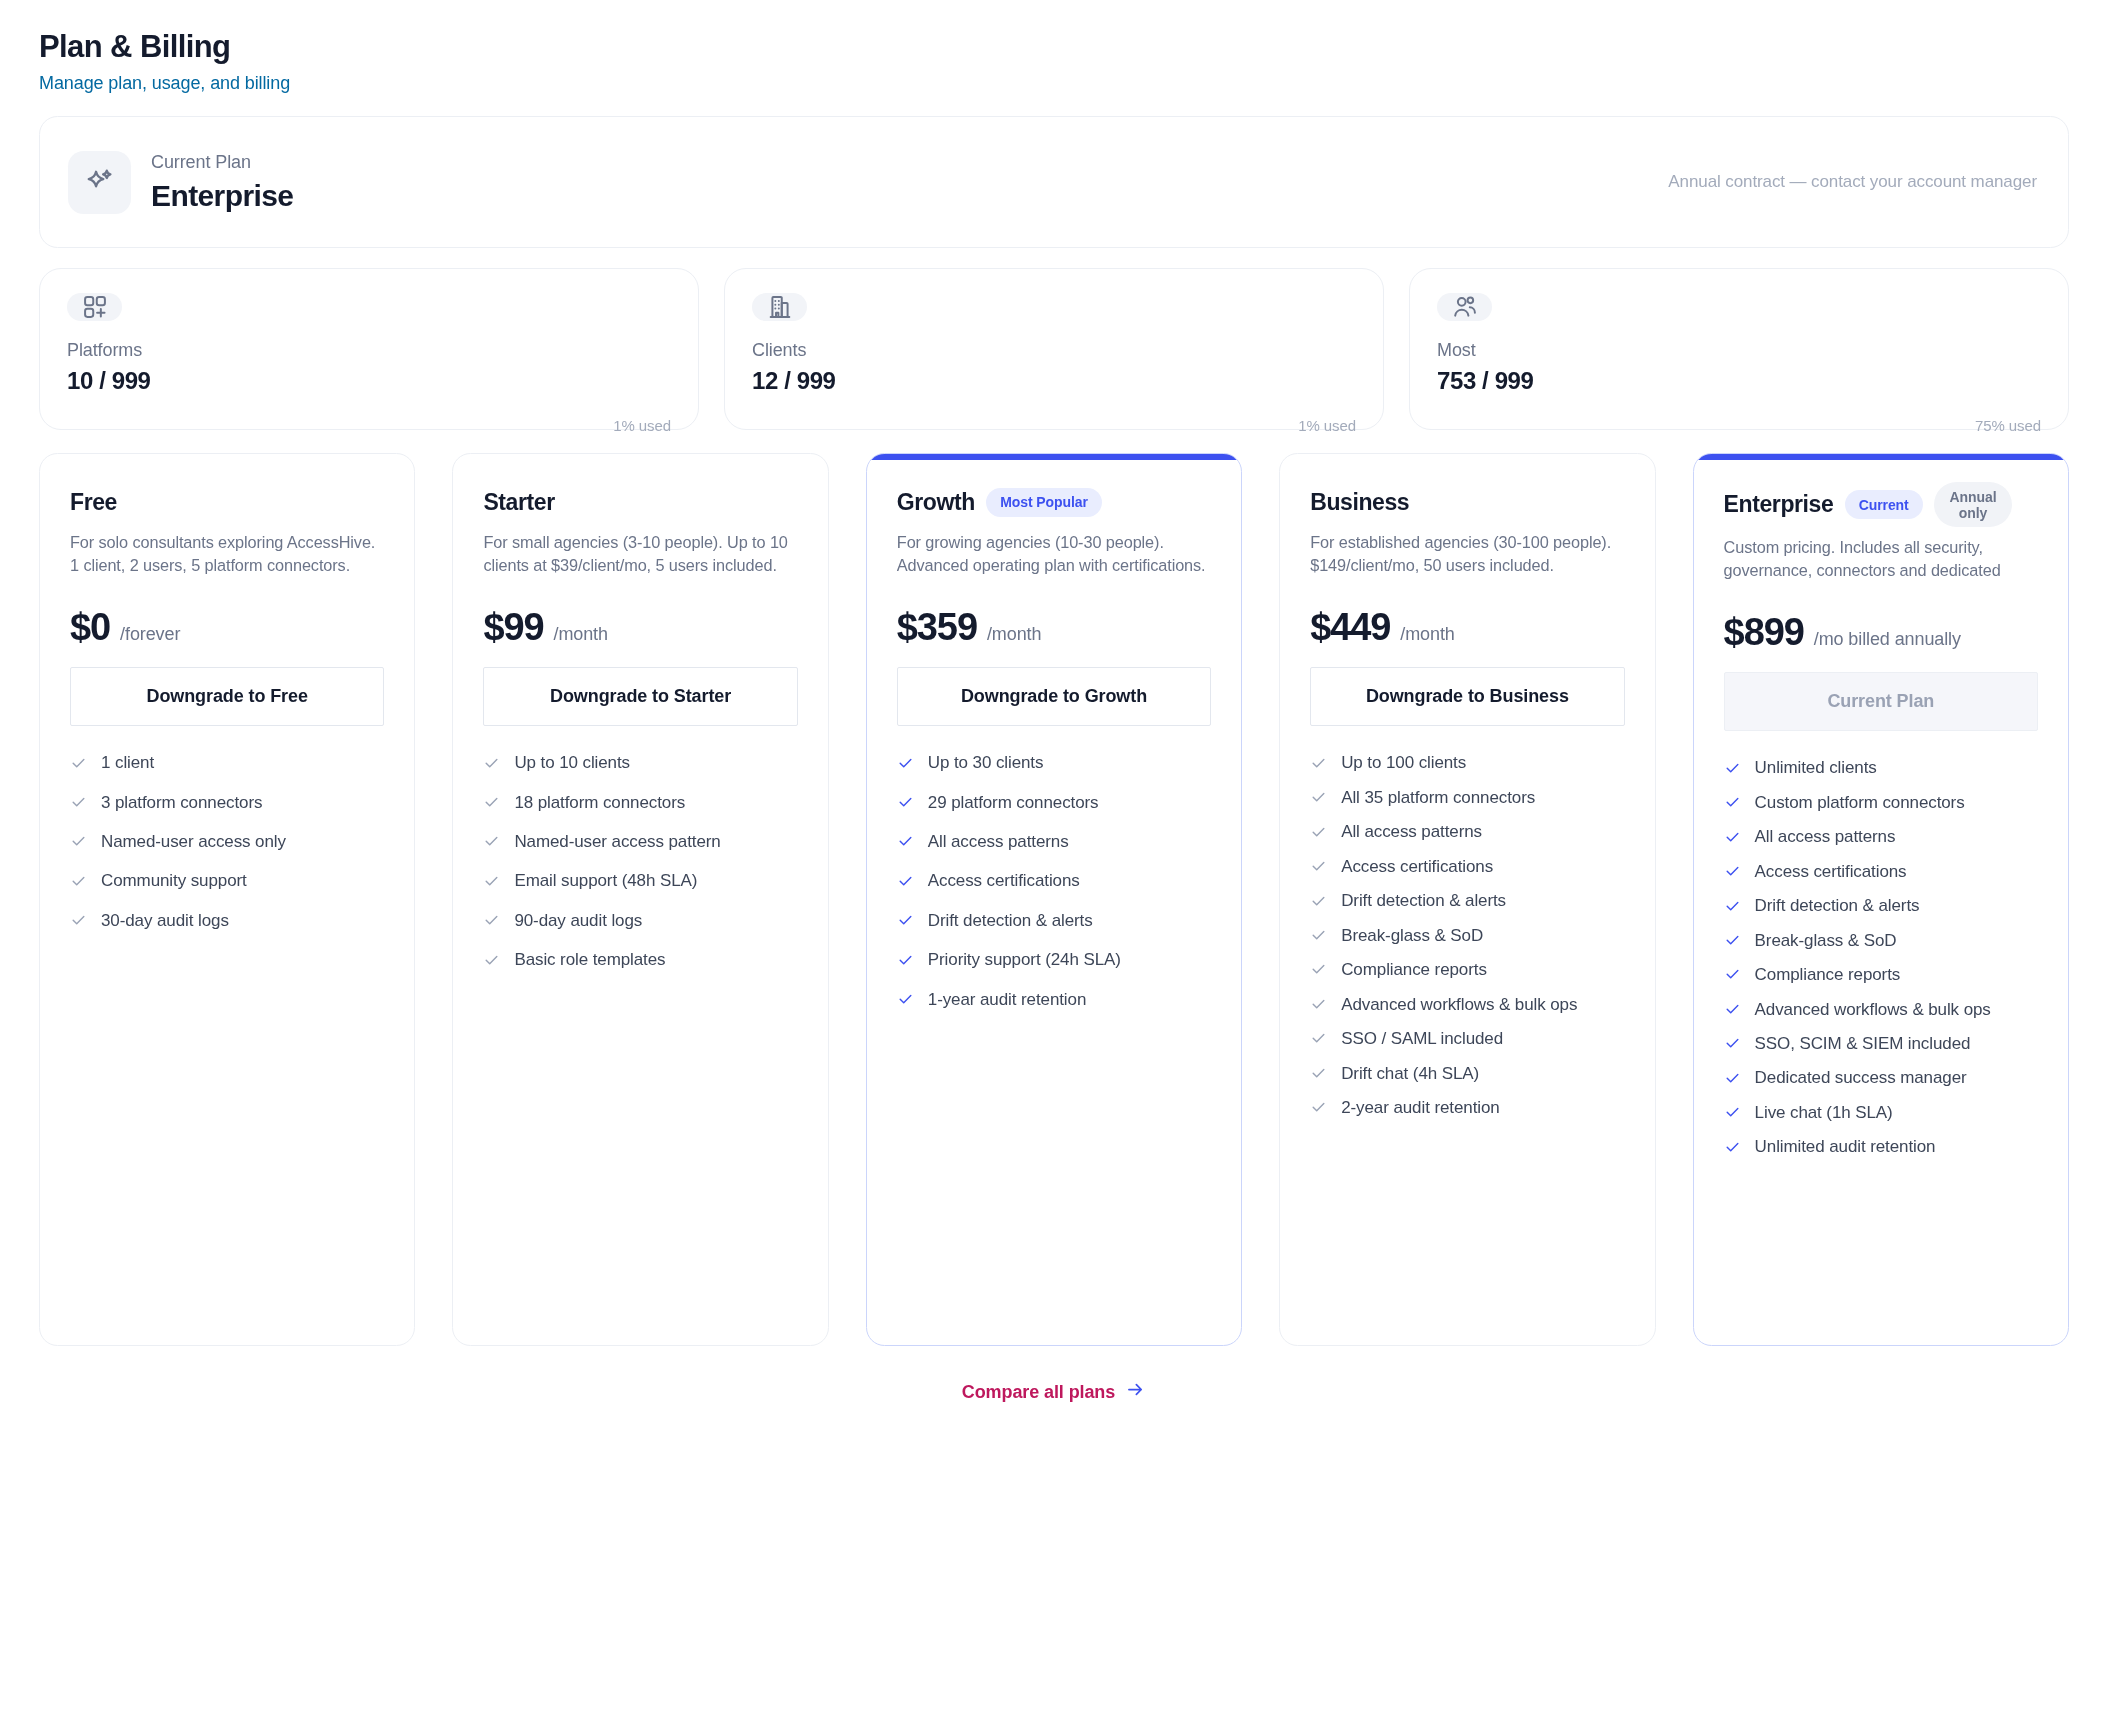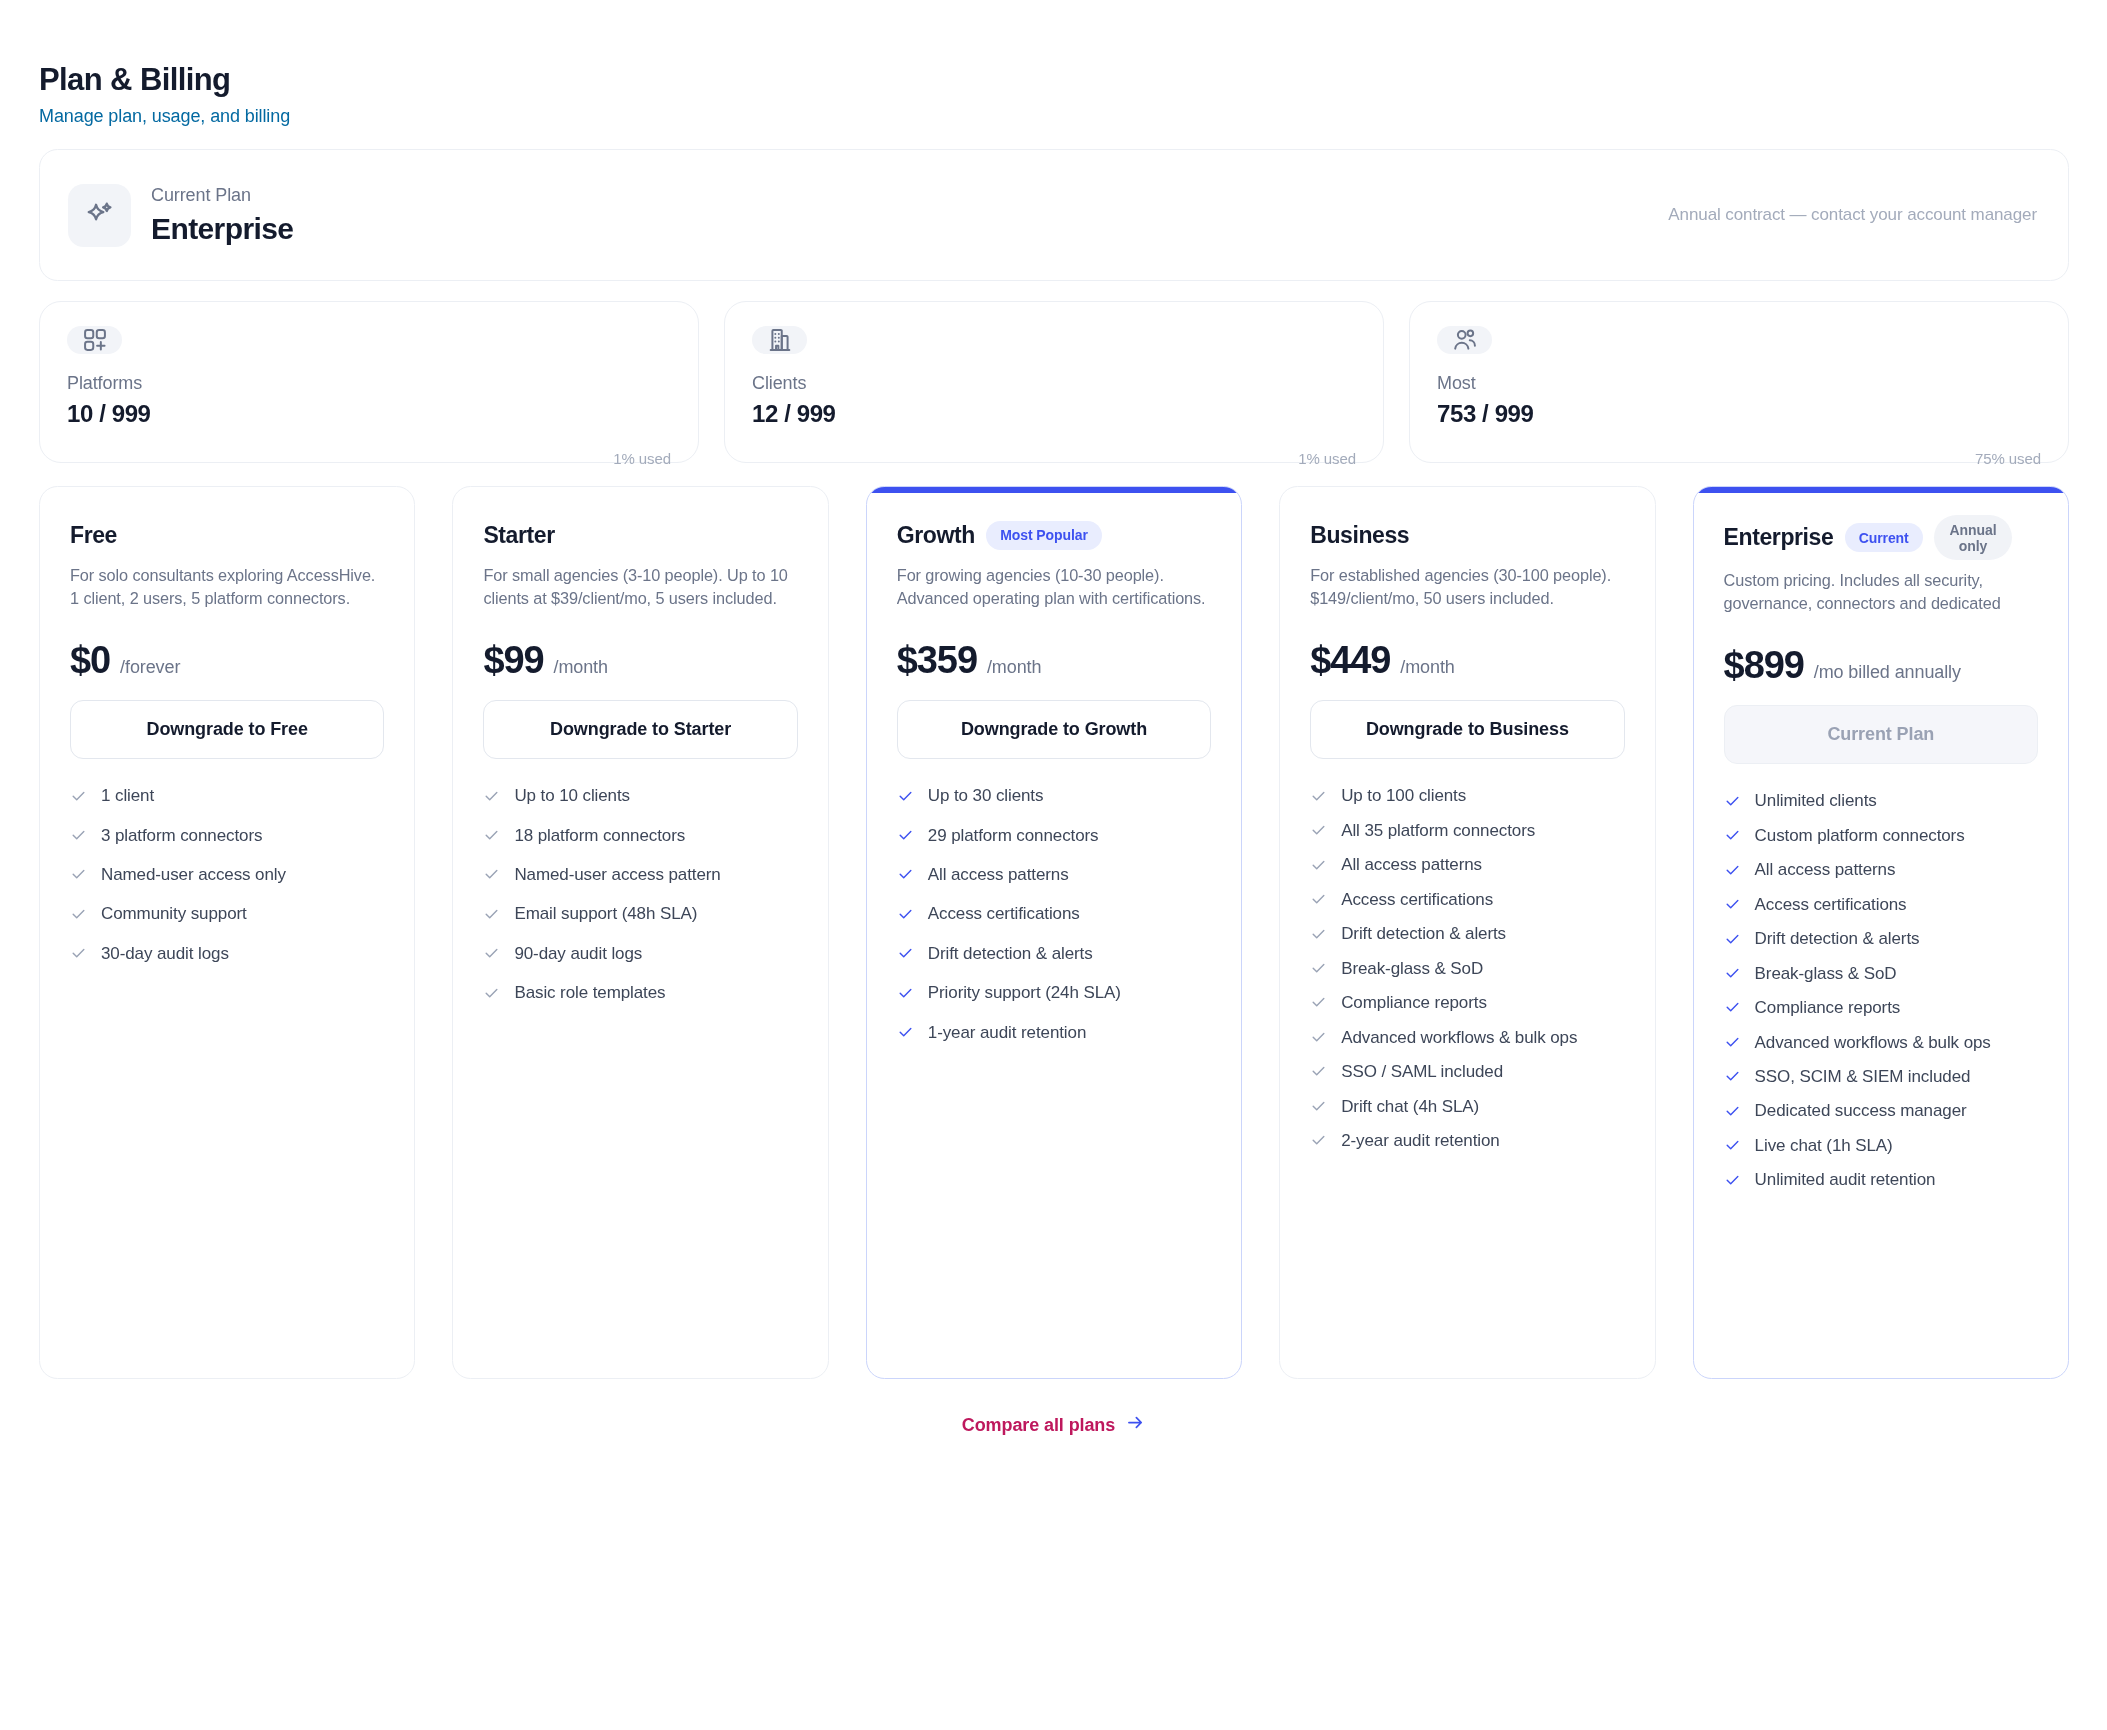--- a/index.html
+++ b/index.html
@@ -8,21 +8,21 @@
     height: 1730px;
     background: #ffffff;
     font-family: "Liberation Sans", sans-serif;
     color: #1e2535;
     -webkit-font-smoothing: antialiased;
   }
   .page {
     position: relative;
     width: 2108px;
     height: 1730px;
-    padding: 63px 39px 0 39px;
+    padding: 30px 39px 0 39px;
     overflow: hidden;
   }
 
   
   .page-title {
     font-size: 31px;
     font-weight: 700;
     letter-spacing: -0.6px;
     color: #141b2d;
     line-height: 1.1;
@@ -172,21 +172,21 @@
     margin-top: 31px;
     display: flex; align-items: baseline; gap: 10px;
   }
   .plan-price {
     font-size: 38px; font-weight: 700; letter-spacing: -1.1px; color: #141b2d;
   }
   .plan-period { font-size: 18px; color: #6b7489; letter-spacing: -0.1px; }
   .plan-cta {
     margin-top: 18.5px;
     display: block; width: 100%;
-    border: 1.4px solid #e3e7ee; border-radius: 13px;
+    border: 1.4px solid #e3e7ee; border-radius: 2px;
     background: #fff; color: #141b2d;
     font-family: inherit;
     font-size: 18px; font-weight: 700; letter-spacing: -0.1px;
     padding: 18px 0; cursor: pointer;
   }
   .plan-cta.disabled {
     background: #f5f6fa; border-color: #eceff4; color: #9aa2b4; cursor: default;
   }
   .features { margin-top: 27px; list-style: none; }
   .features li {

